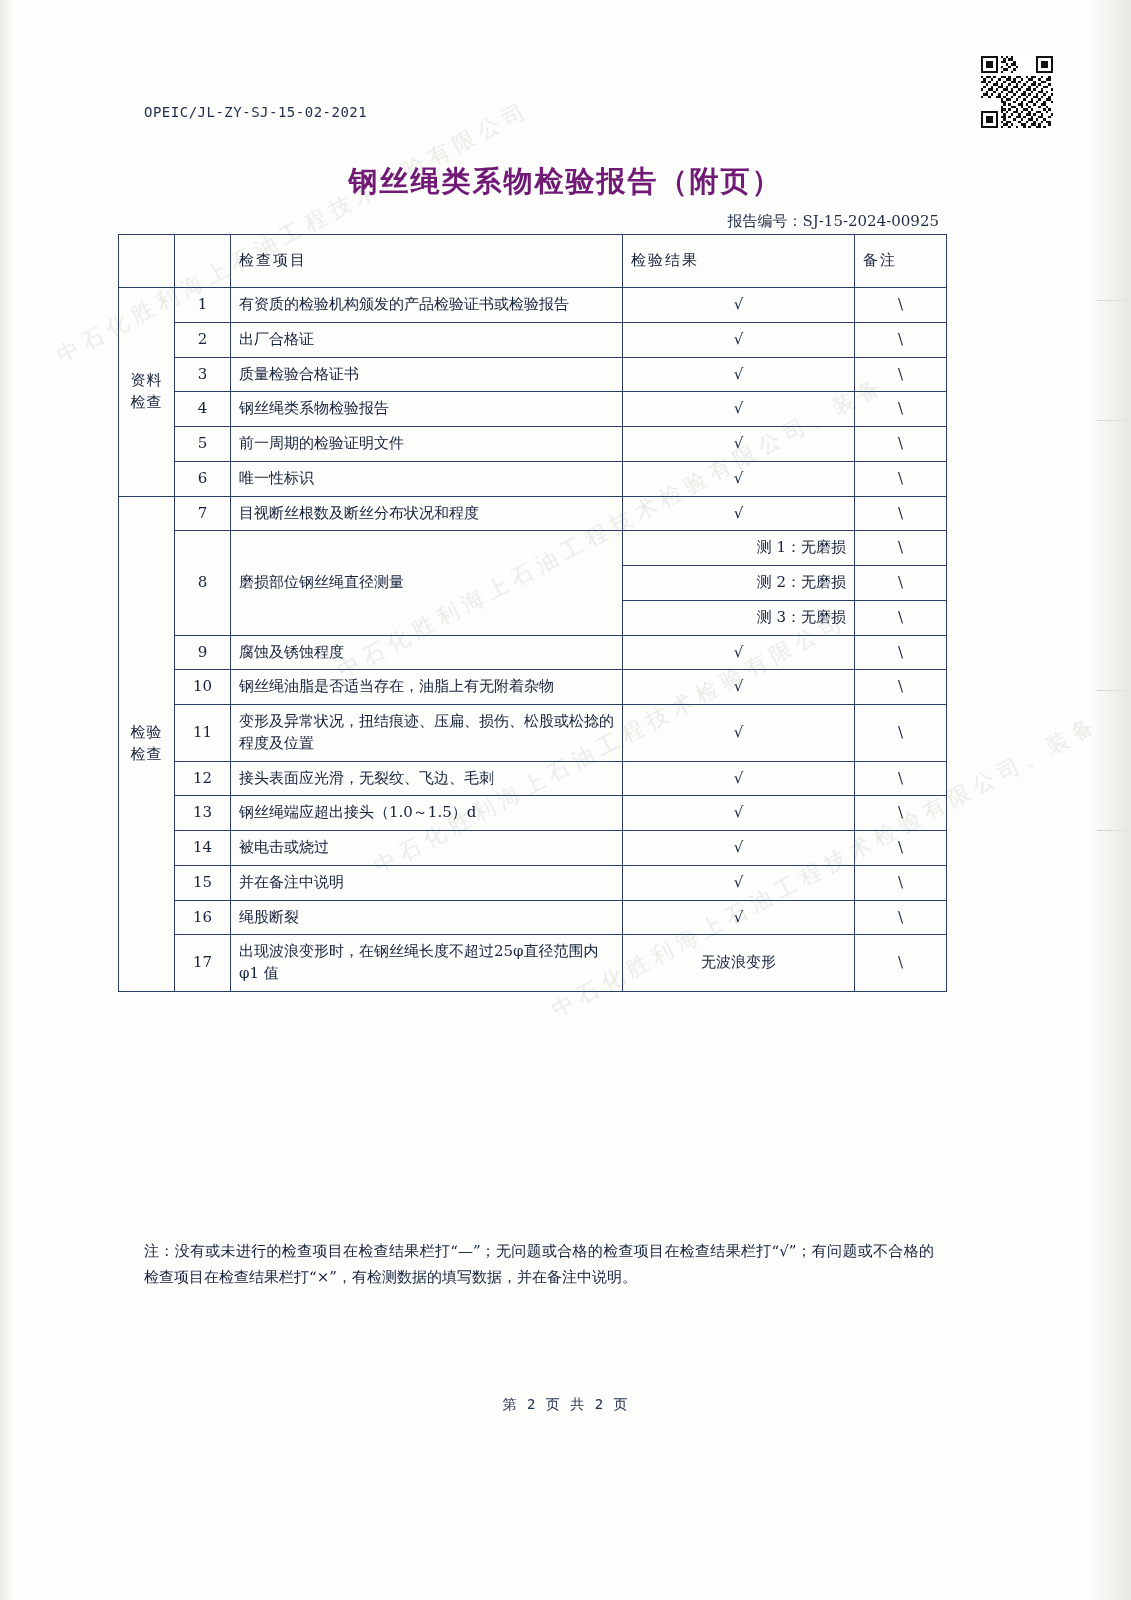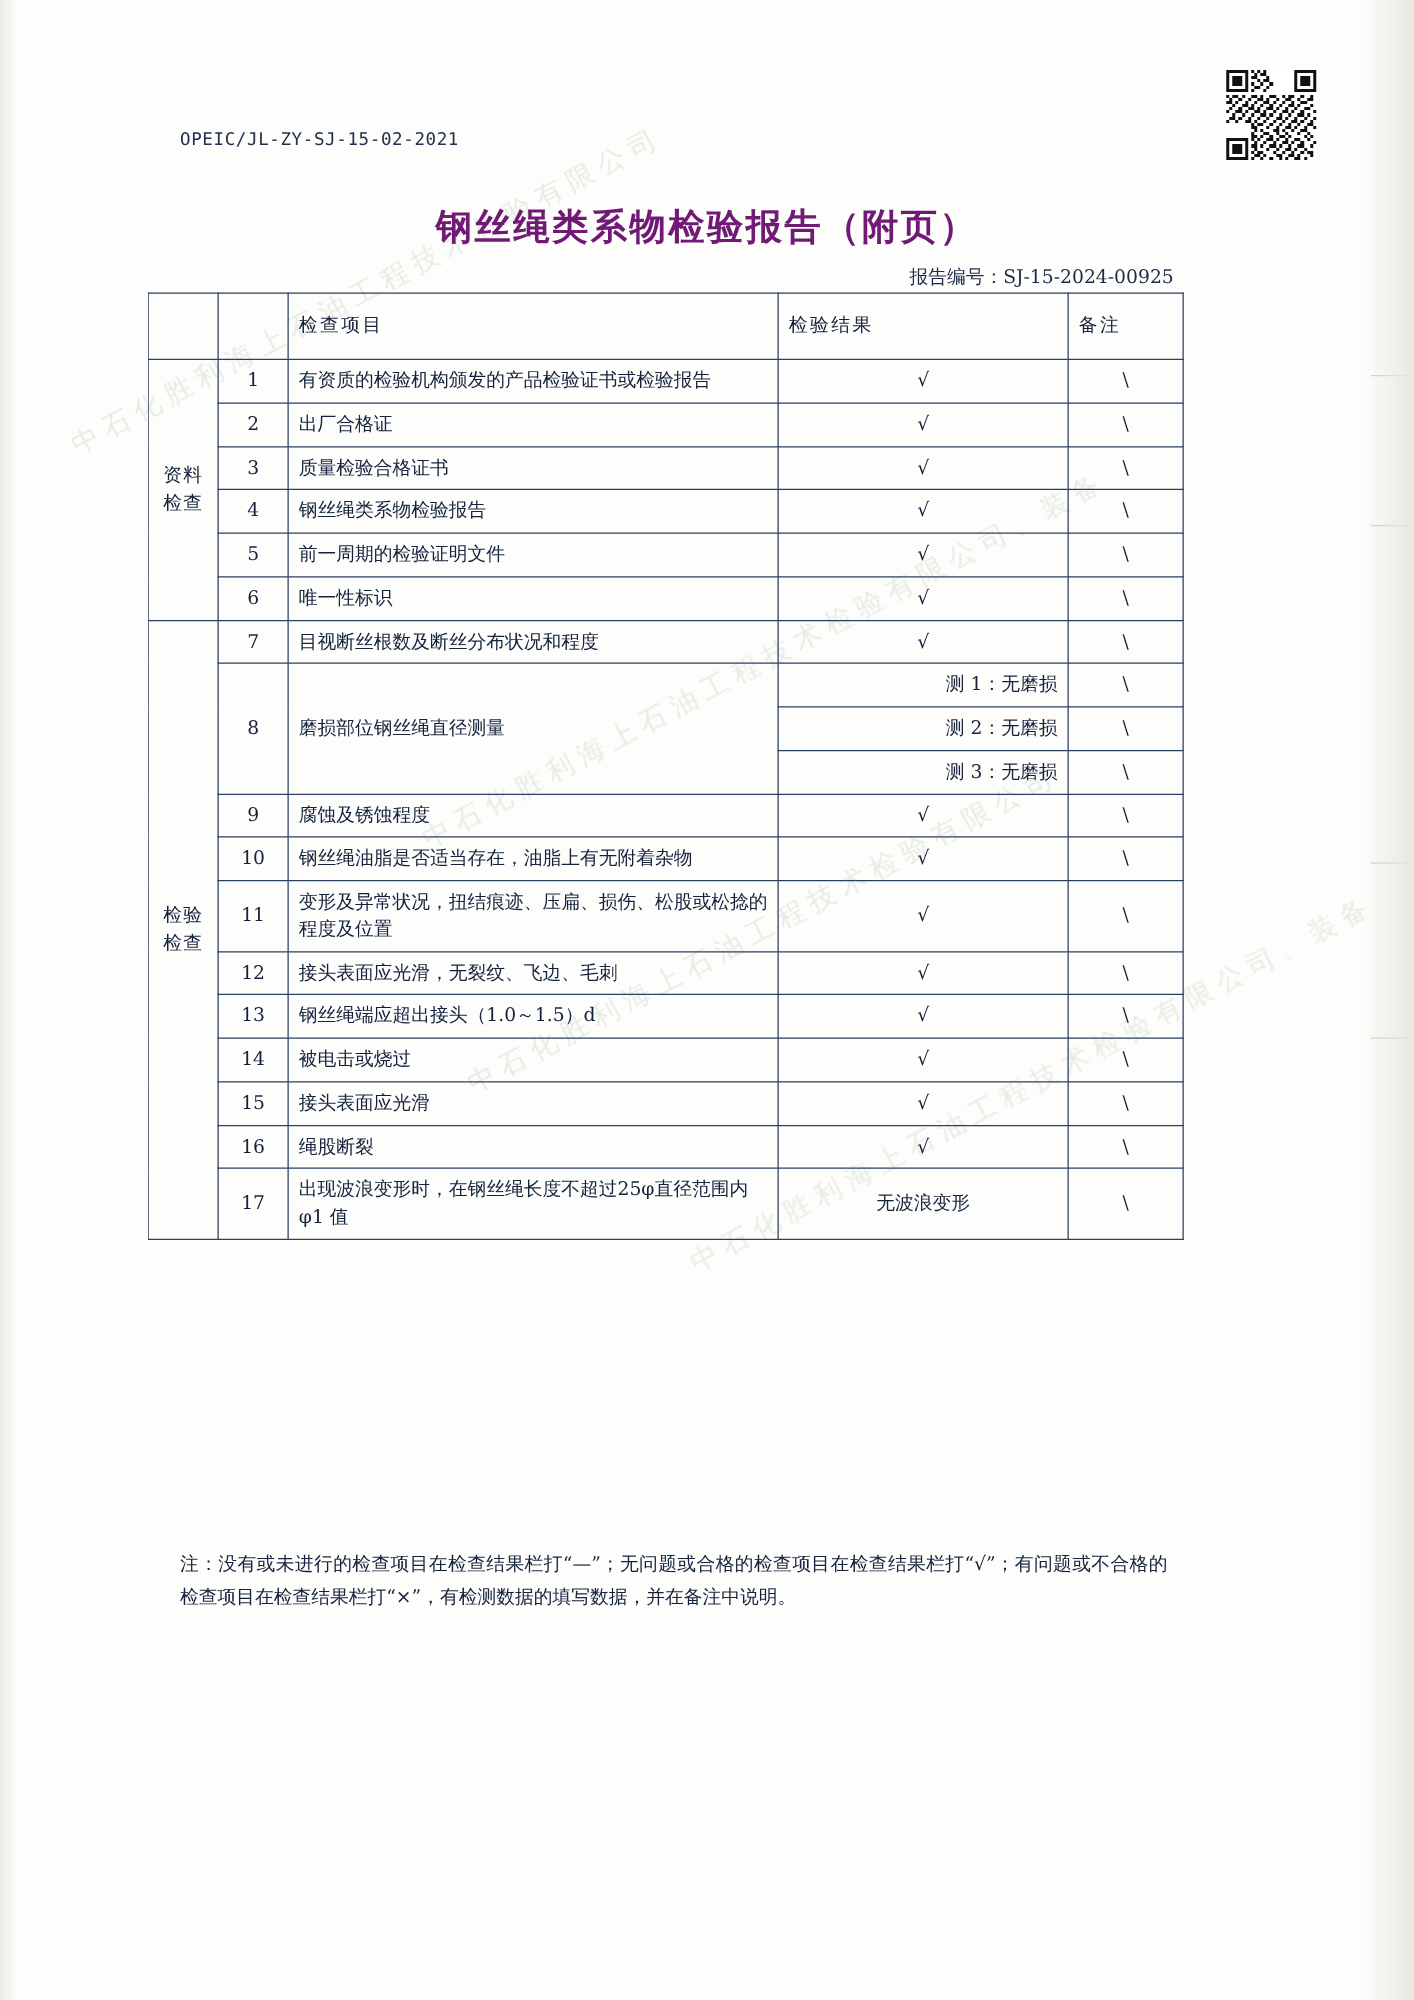--- a/index.html
+++ b/index.html
@@ -504,34 +504,35 @@
         <td class="col-note bslash">\</td>
       </tr>
       <tr>
         <td class="col-no">14</td>
         <td class="col-item">被电击或烧过</td>
         <td class="col-res check">√</td>
         <td class="col-note bslash">\</td>
       </tr>
       <tr>
         <td class="col-no">15</td>
-        <td class="col-item">接头表面应光滑</td>
+        <td class="col-item">并在备注中说明</td>
         <td class="col-res check">√</td>
         <td class="col-note bslash">\</td>
       </tr>
       <tr>
         <td class="col-no">16</td>
         <td class="col-item">绳股断裂</td>
         <td class="col-res check">√</td>
         <td class="col-note bslash">\</td>
       </tr>
       <tr>
         <td class="col-no">17</td>
         <td class="col-item">出现波浪变形时，在钢丝绳长度不超过25φ直径范围内φ1 值</td>
         <td class="col-res">无波浪变形</td>
         <td class="col-note bslash">\</td>
       </tr>
     </tbody>
   </table>
 
   <div class="note-block">注：没有或未进行的检查项目在检查结果栏打“—”；无问题或合格的检查项目在检查结果栏打“√”；有问题或不合格的检查项目在检查结果栏打“×”，有检测数据的填写数据，并在备注中说明。</div>
 
+  <div class="footer">第 2 页 共 2 页</div>
 </div>
 
 </body></html>

